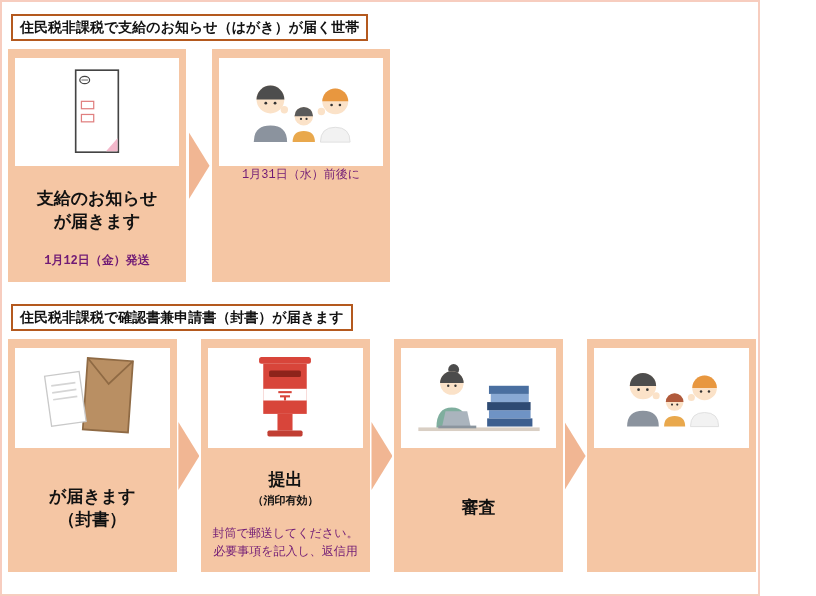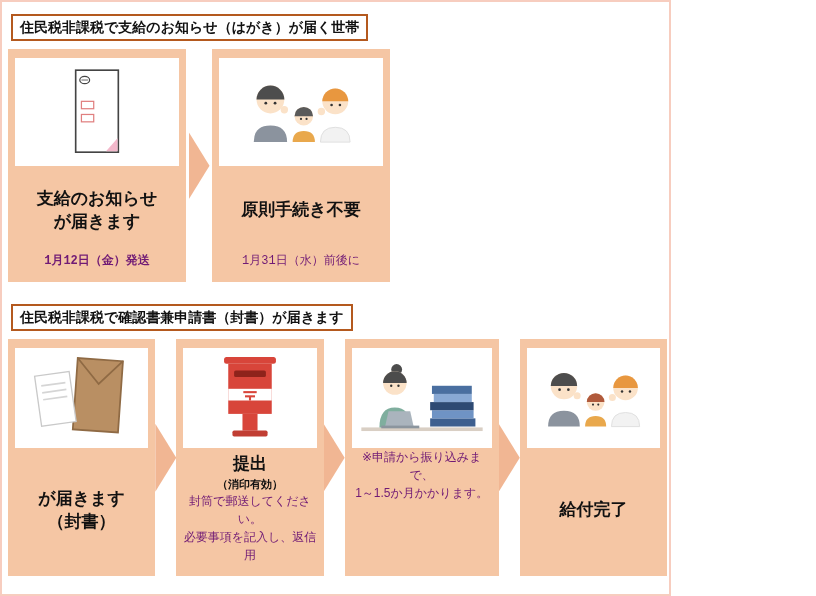--- a/index.html
+++ b/index.html
@@ -2,21 +2,21 @@
 <html style="--page-border: #f7cdbf; --header-border: #b4591e; --card-bg: #f5c6a4; --arrow-color: #f1b693;"><head>
 <meta charset="utf-8">
 <style>
   * { box-sizing: border-box; margin: 0; padding: 0; }
   html, body { background: #ffffff; }
   body {
     font-family: "Liberation Sans", "DejaVu Sans", sans-serif;
     color: #111;
   }
   .page {
-    width: 671px;
+    width: 760px;
     height: 596px;
     border: 2px solid var(--page-border, #f7cdbf);
     background: #fff;
     padding: 12px 2px 6px 6px;
     overflow: hidden;
   }
   .section-header {
     display: inline-block;
     border: 2px solid var(--header-border, #b4591e);
     background: #fff;
@@ -140,23 +140,20 @@
             <circle cx="81" cy="55" r="1.2" fill="#333"></circle>
           <path d="M66 80 q0 -12 12 -12 q12 0 12 12 z" fill="#e9a84c"></path>
           <circle cx="112" cy="36" r="14" fill="#fbe2c8"></circle>
           <path d="M98 36 a14 14 0 0 1 28 0 z" fill="#e8973f"></path>
           <circle cx="108" cy="40" r="1.4" fill="#333"></circle>
             <circle cx="117" cy="40" r="1.4" fill="#333"></circle>
           <circle cx="97" cy="47" r="4" fill="#fbe2c8"></circle>
           <path d="M96 80 q0 -16 16 -16 q16 0 16 16 z" fill="#f2f2f2" stroke="#dddddd" stroke-width="1"></path>
         </svg>
       </div>
-      <div class="title">
-        <div>原則手続き不要</div>
-      </div>
       <div class="note">
         <div>1月31日（水）前後に</div>
       </div>
     </div>
   </div>
 
   
   <div class="section-header">住民税非課税で確認書兼申請書（封書）が届きます</div>
 
   <div class="flow-row row2">
@@ -226,23 +223,22 @@
           <path d="M28 80 q0 -22 17 -22 q17 0 17 22 z" fill="#7fae9e"></path>
           <polygon points="38,62 62,62 66,80 34,80" fill="#aab4bd"></polygon>
           <rect x="30" y="78" width="42" height="3" fill="#8b959e"></rect>
           <rect x="84" y="70" width="50" height="9" fill="#3d5f8f"></rect>
           <rect x="86" y="61" width="46" height="9" fill="#6f93c4"></rect>
           <rect x="84" y="52" width="48" height="9" fill="#2e4a73"></rect>
           <rect x="88" y="43" width="42" height="9" fill="#89a9d4"></rect>
           <rect x="86" y="34" width="44" height="9" fill="#4a6fa0"></rect>
         </svg>
       </div>
-      <div class="note">
-        <div>※申請から振り込みまで、</div>
-        <div>1～1.5か月かかります。</div>
+      <div class="title">
+        <div>審査</div>
       </div>
     </div>
 
     <div class="arrow-cell">
         <div class="arrow"></div>
       </div>
 
     <div class="card">
       <div class="illus">
         <svg width="132" height="84" viewBox="0 0 150 95" aria-hidden="true">
@@ -258,19 +254,16 @@
             <circle cx="81" cy="55" r="1.2" fill="#333"></circle>
           <path d="M66 80 q0 -12 12 -12 q12 0 12 12 z" fill="#e9a84c"></path>
           <circle cx="112" cy="36" r="14" fill="#fbe2c8"></circle>
           <path d="M98 36 a14 14 0 0 1 28 0 z" fill="#e8973f"></path>
           <circle cx="108" cy="40" r="1.4" fill="#333"></circle>
             <circle cx="117" cy="40" r="1.4" fill="#333"></circle>
           <circle cx="97" cy="47" r="4" fill="#fbe2c8"></circle>
           <path d="M96 80 q0 -16 16 -16 q16 0 16 16 z" fill="#f2f2f2" stroke="#dddddd" stroke-width="1"></path>
         </svg>
       </div>
-      <div class="title">
-        <div>給付完了</div>
-      </div>
     </div>
   </div>
 
 </div>
 
 </body></html>

